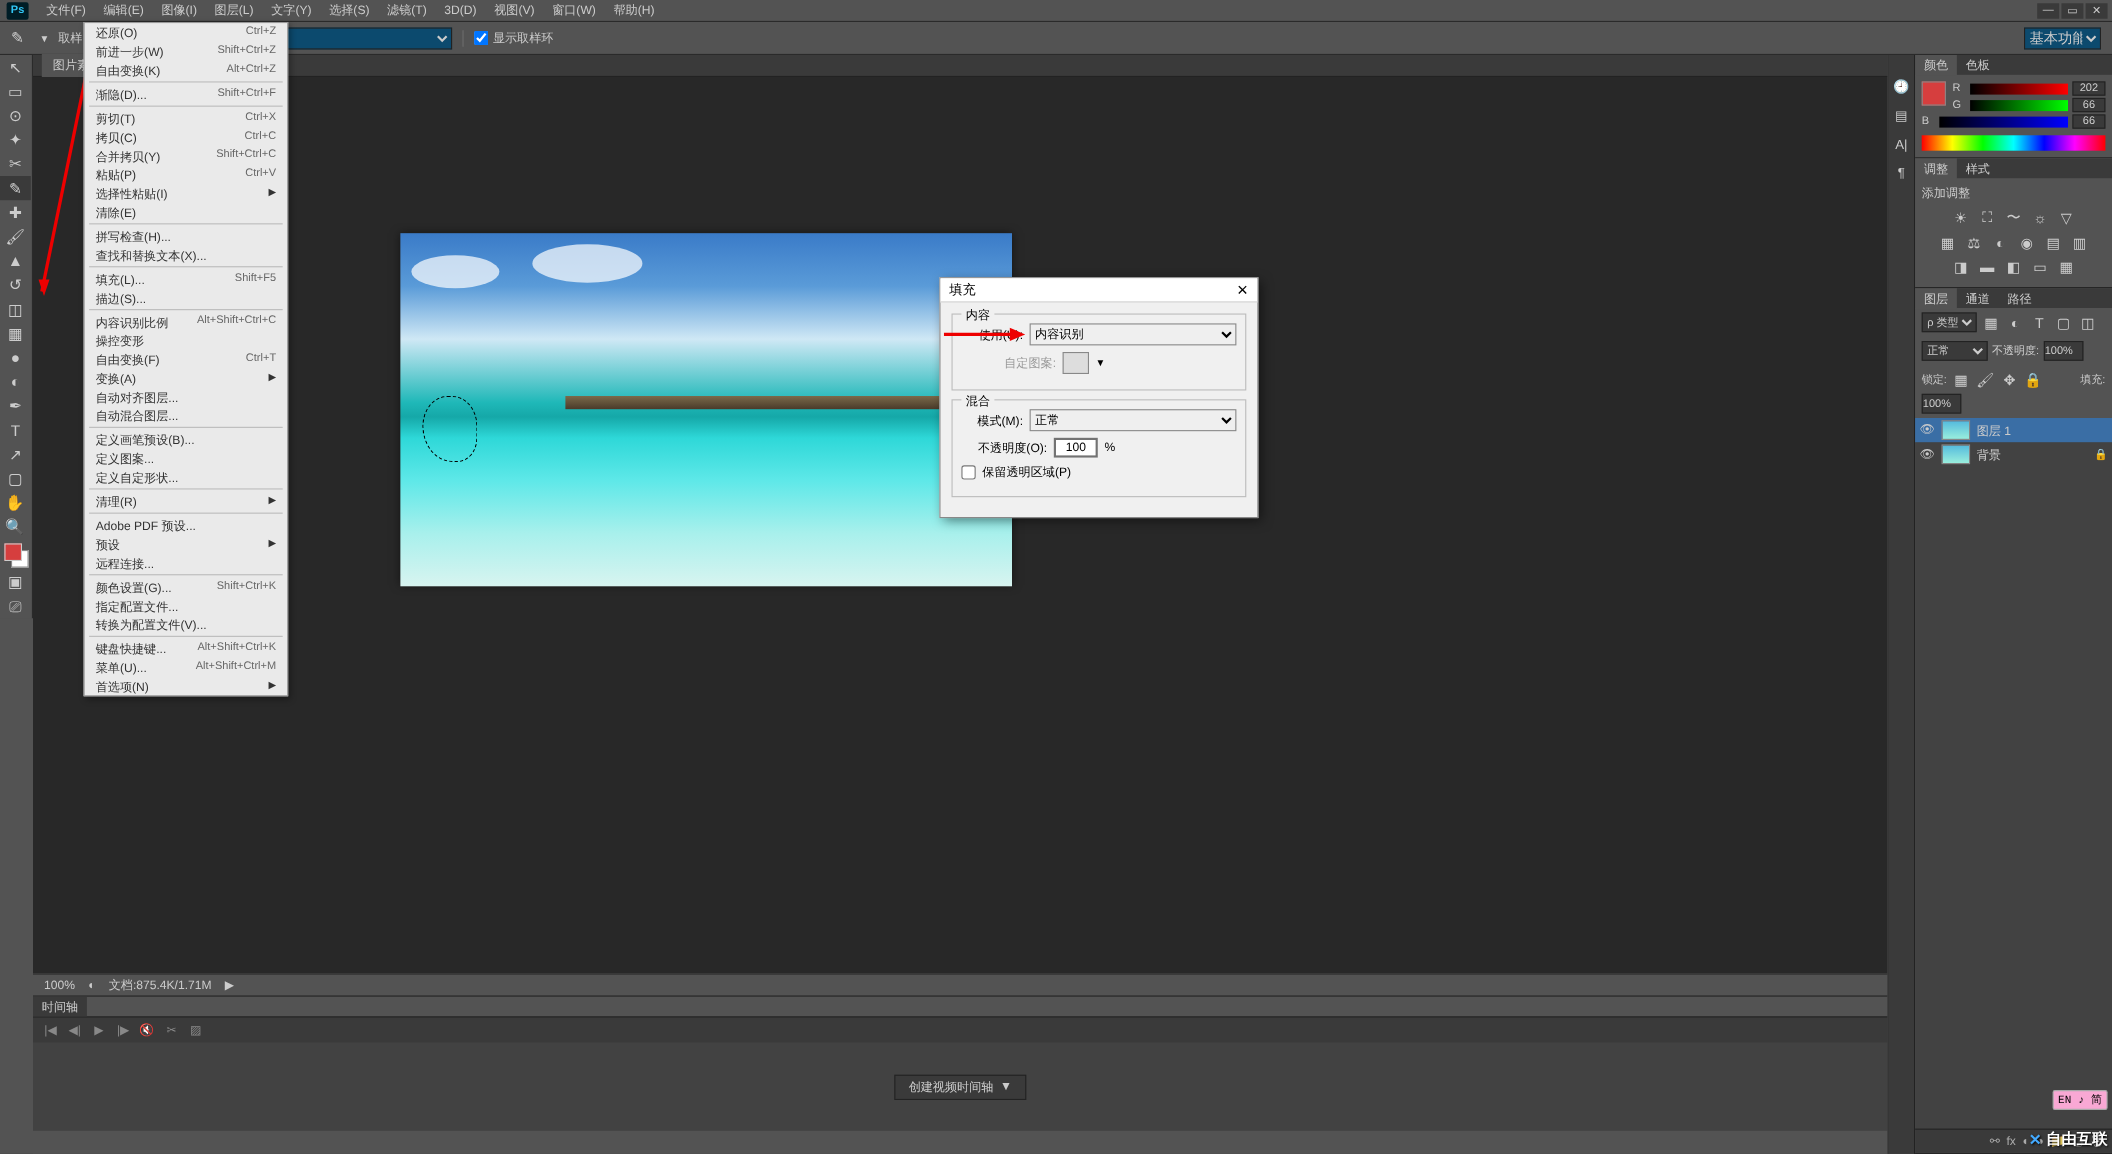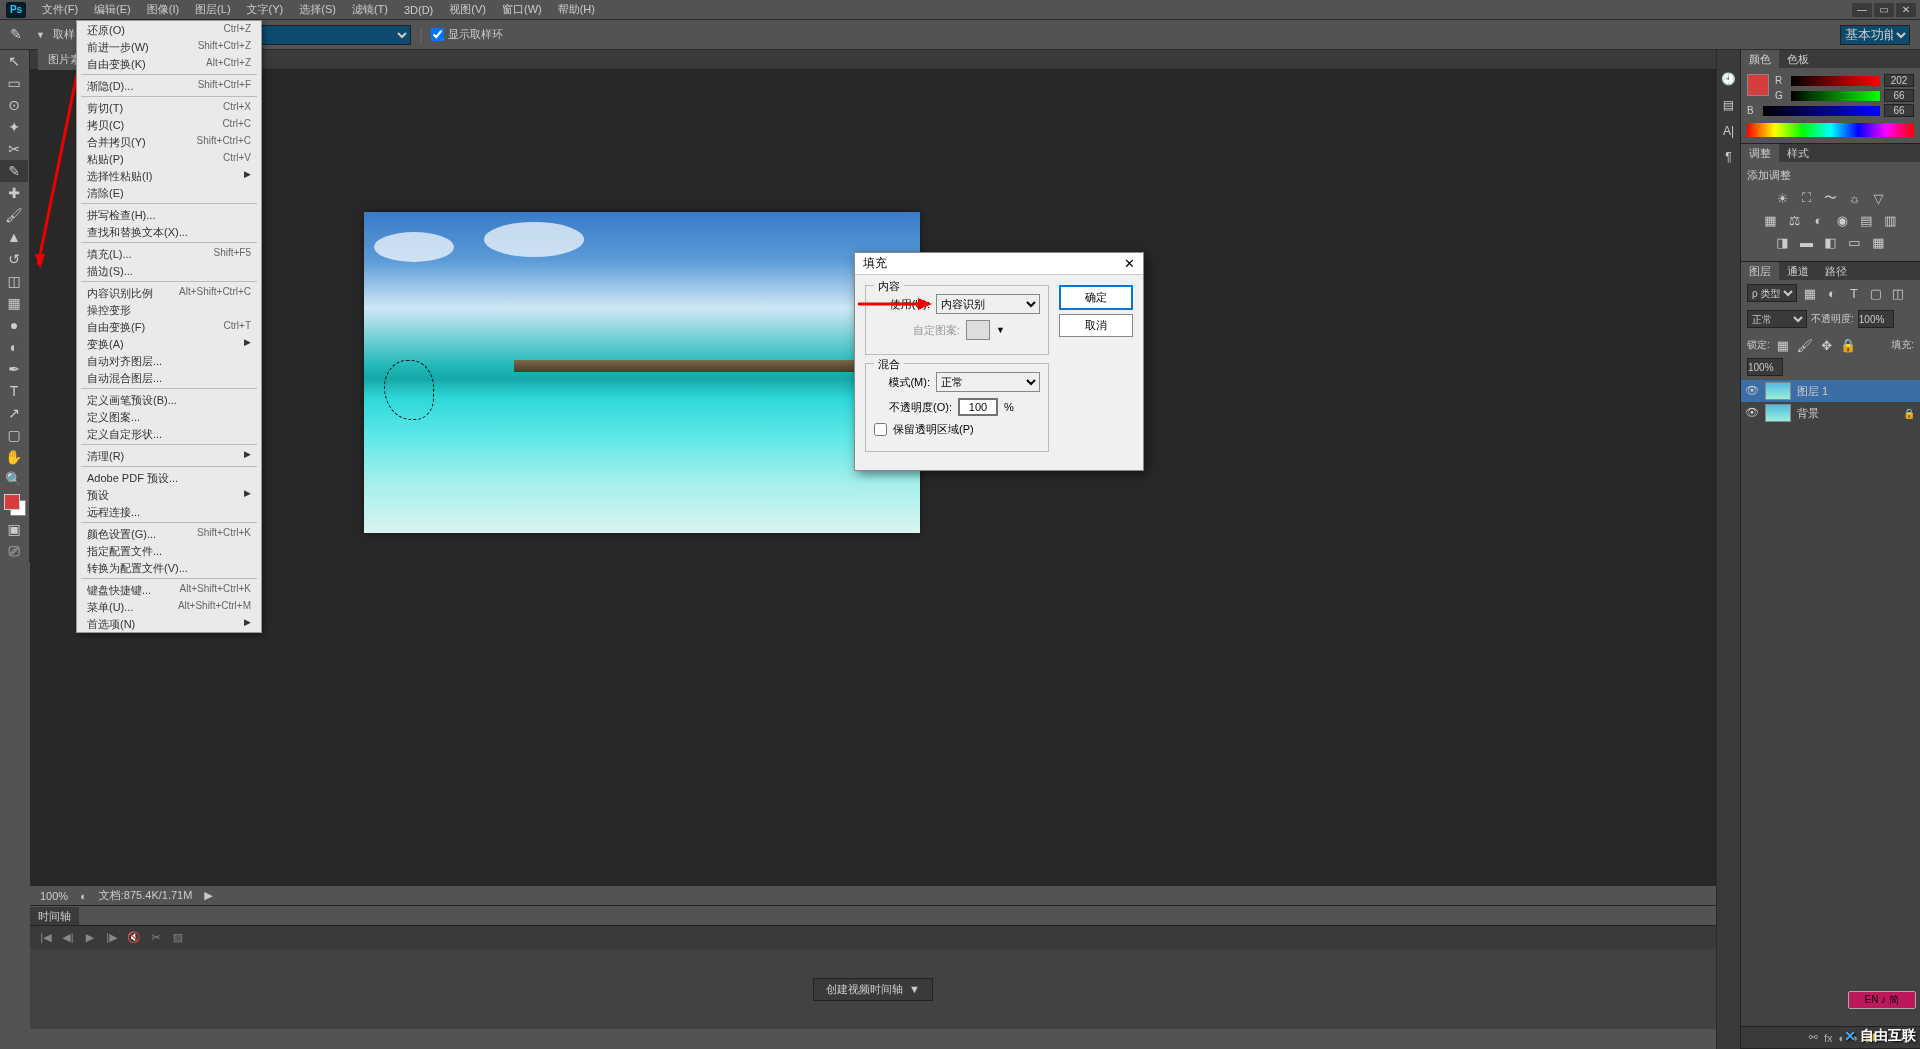--- a/index.html
+++ b/index.html
@@ -109,21 +109,21 @@
 .fieldset-legend { position: absolute; top: -7px; left: 8px; background: #f0f0f0; padding: 0 4px; font-size: 11px; }
 .fld-row { display: flex; align-items: center; gap: 6px; margin-bottom: 6px; font-size: 11px; }
 .fld-label { text-align: right; }
 .fld-select { border: 1px solid #888; font-size: 11px; height: 20px; flex: 1; }
 .fld-input { border: 2px solid #737373; font-size: 11px; width: 40px; height: 18px; text-align: center; }
 .pattern-box { width: 24px; height: 20px; border: 1px solid #888; background: #ddd; }
 .red-arrow1 { position: absolute; left: 30px; top: 35px; width: 60px; height: 240px; pointer-events: none; z-index: 50; }
 .red-arrow2 { position: absolute; left: 858px; top: 296px; width: 74px; height: 16px; pointer-events: none; z-index: 210; }
 
 .watermark { position: absolute; right: 4px; bottom: 4px; color: #fff; font-size: 14px; font-weight: bold; text-shadow: 1px 1px 2px #000; display: flex; align-items: center; gap: 4px; z-index: 300; }
-.ime-badge { position: absolute; right: 4px; bottom: 40px; background: #be185d; border: 1px solid #aaa; font-size: 10px; padding: 1px 16px; border-radius: 2px; z-index: 300; }
+.ime-badge { position: absolute; right: 4px; bottom: 40px; background: #f9a8d4; border: 1px solid #aaa; font-size: 10px; padding: 1px 4px; border-radius: 2px; z-index: 300; font-family: Liberation Mono, monospace; }
 </style>
 </head>
 <body>
 
 <div class="menu-bar">
   <div class="ps-logo">Ps</div>
   <div class="menu-item">文件(F)</div>
   <div class="menu-item">编辑(E)</div>
   <div class="menu-item">图像(I)</div>
   <div class="menu-item">图层(L)</div>
@@ -511,24 +511,20 @@
           <span class="fld-label" style="width:78px;">不透明度(O):</span>
           <input class="fld-input" value="100" style="">
           <span>%</span>
         </div>
         <div class="fld-row">
           <input type="checkbox" style="">
           <span>保留透明区域(P)</span>
         </div>
       </div>
     </div>
-    <div class="dlg-right">
-      <div class="dlg-btn primary">确定</div>
-      <div class="dlg-btn">取消</div>
-    </div>
   </div>
 </div>
 
 <svg class="red-arrow1">
     <line x1="55" y1="0" x2="8" y2="230" stroke="#e00" stroke-width="3"></line>
     <polygon points="50,0 60,0 55,-8" fill="#e00" transform="translate(0,8)"></polygon>
     <line x1="55" y1="230" x2="58" y2="0" stroke="#e00" stroke-width="3"></line>
     <polygon points="50,225 55,240 60,225" fill="#e00" transform="translate(-45,-6)"></polygon>
   </svg>
 <svg class="red-arrow2">

